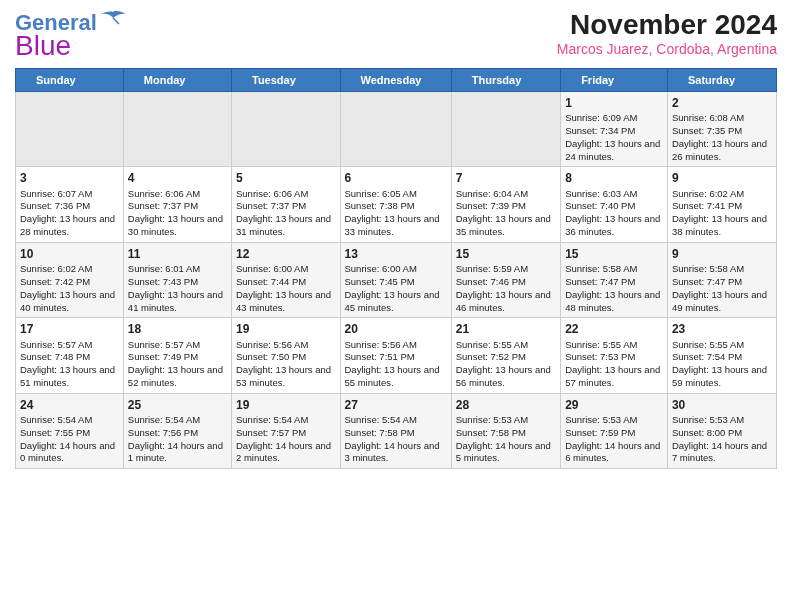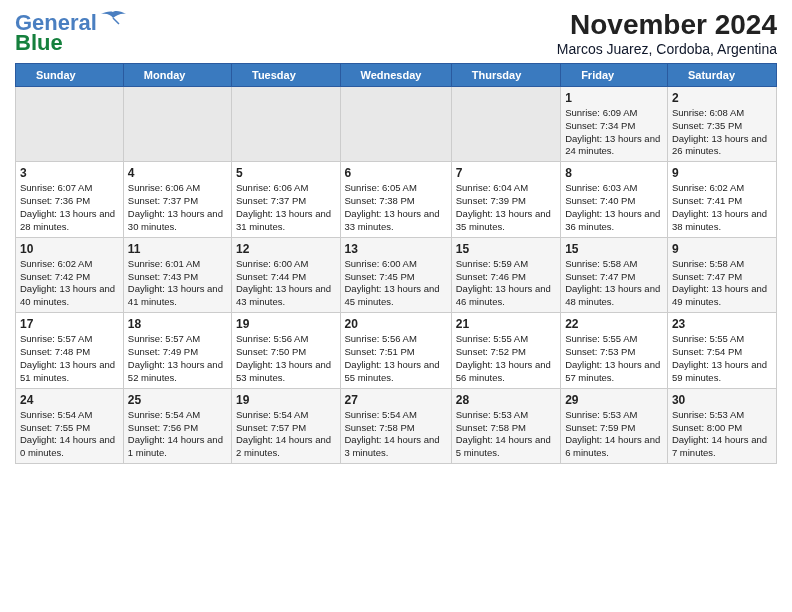--- a/index.html
+++ b/index.html
@@ -25,21 +25,21 @@
       text-align: right;
     }
     .month-title {
       font-size: 28px;
       font-weight: bold;
       color: #222;
       line-height: 1.1;
     }
     .location {
       font-size: 14px;
-      color: #0f172a;
+      color: #ec4899;
     }
     .calendar {
       width: 100%;
       border-collapse: collapse;
       font-size: 10px;
     }
     .calendar thead th {
       background: #3a7abf;
       color: #fff;
       padding: 5px 20px;
@@ -80,21 +80,21 @@
   <div class="logo">
     <div style="display:flex;align-items:center;justify-content:flex-end;">
       <span style="font-size:22px;font-weight:bold;color:#333;">
         <span style="color:#4a7fc1;">General</span>
       </span>
       <svg width="28" height="20" viewBox="0 0 28 20" style="margin-left:2px;margin-top:-6px;">
         <path d="M14 2 C16 0, 22 1, 27 4 C22 3, 18 5, 14 8 C12 5, 8 3, 2 4 C6 2, 11 1, 14 2Z" fill="#4a7fc1"></path>
         <path d="M14 8 C16 10, 18 12, 20 14" stroke="#4a7fc1" stroke-width="1.5" fill="none"></path>
       </svg>
     </div>
-    <div style="font-size:22px;font-weight:bold;color:#15803d;margin-top:-6px;">Blue</div>
+    <div style="font-size:28px;font-weight:normal;color:#a21caf;margin-top:-6px;">Blue</div>
   </div>
   <div class="title-area">
     <div class="month-title">November 2024</div>
     <div class="location">Marcos Juarez, Cordoba, Argentina</div>
   </div>
 </div>
 
 <table class="calendar">
   <thead>
     <tr id="header-row">

